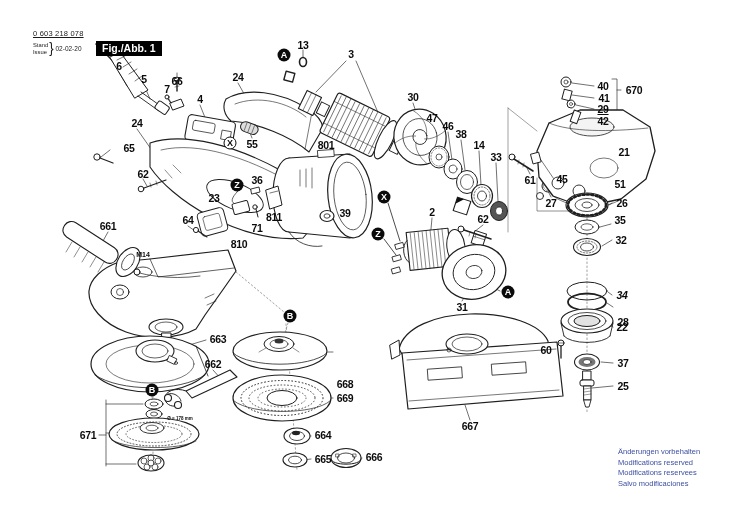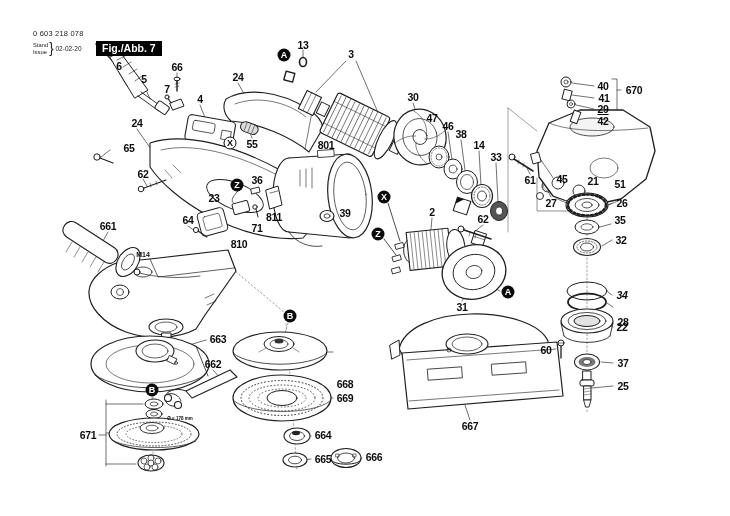--- a/index.html
+++ b/index.html
@@ -8,21 +8,21 @@
   svg.art{position:absolute;left:0;top:0;}
   .plabel{position:absolute;transform:translate(-50%,-50%);font-weight:bold;font-size:10.5px;
           letter-spacing:-0.3px;color:#0b0b0b;white-space:nowrap;}
   .callout{position:absolute;transform:translate(-50%,-50%);width:13px;height:13px;border-radius:50%;
            font-weight:bold;font-size:9px;line-height:13px;text-align:center;box-sizing:border-box;}
   .callout.filled{background:#0b0b0b;color:#fff;}
   .callout.outline{background:#fff;color:#0b0b0b;border:1.3px solid #0b0b0b;line-height:10px;}
   .note{position:absolute;transform:translate(-50%,-50%);color:#0b0b0b;white-space:nowrap;}
   .note.bold-small{font-size:7px;font-weight:bold;}
   .note.tiny{font-size:4.5px;font-weight:bold;}
-  .hdr-pn{position:absolute;left:33px;top:29px;font-size:7.5px;color:#1a1a1a;letter-spacing:0.2px;}
+  .hdr-pn{position:absolute;left:33px;top:29px;font-size:7.5px;color:#1a1a1a;letter-spacing:0.2px;text-decoration:underline;}
   .hdr-issue{position:absolute;left:33px;top:41px;display:flex;align-items:center;color:#1a1a1a;}
   .stand-col{display:flex;flex-direction:column;font-size:5.8px;line-height:6.2px;}
   .brace{font-size:13px;font-weight:400;margin:0 2px 0 1px;transform:scaleY(1.1);}
   .hdr-date{font-size:6.5px;}
   .fig-box{position:absolute;left:96px;top:41px;background:#000;color:#fff;font-weight:bold;
            font-size:10.5px;padding:1px 6px 2px 6px;}
   .footer{position:absolute;left:618px;top:447px;font-size:7.5px;line-height:10.5px;}
 </style>
 </head>
 <body>
@@ -406,26 +406,26 @@
 
 <div class="hdr-pn">0 603 218 078</div>
 <div class="hdr-issue">
   <span class="stand-col">
     <span>Stand</span>
     <span>Issue</span>
   </span>
   <span class="brace">}</span>
   <span class="hdr-date">02-02-20</span>
 </div>
-<div class="fig-box">Fig./Abb. 7</div>
+<div class="fig-box">Fig./Abb. 1</div>
 
 <div id="labels">
       <span class="plabel" style="left: 119px; top: 66px;">6</span>
       <span class="plabel" style="left: 144px; top: 79px;">5</span>
-      <span class="plabel" style="left: 177px; top: 67px;">66</span>
+      <span class="plabel" style="left: 177px; top: 81px;">66</span>
       <span class="plabel" style="left: 167px; top: 89px;">7</span>
       <span class="plabel" style="left: 200px; top: 99px;">4</span>
       <span class="plabel" style="left: 238px; top: 77px;">24</span>
       <span class="plabel" style="left: 137px; top: 123px;">24</span>
       <span class="plabel" style="left: 129px; top: 148px;">65</span>
       <span class="plabel" style="left: 252px; top: 144px;">55</span>
       <span class="plabel" style="left: 143px; top: 174px;">62</span>
       <span class="plabel" style="left: 214px; top: 198px;">23</span>
       <span class="plabel" style="left: 257px; top: 180px;">36</span>
       <span class="plabel" style="left: 188px; top: 220px;">64</span>
@@ -447,21 +447,21 @@
       <span class="plabel" style="left: 551px; top: 203px;">27</span>
       <span class="plabel" style="left: 432px; top: 212px;">2</span>
       <span class="plabel" style="left: 483px; top: 219px;">62</span>
       <span class="plabel" style="left: 345px; top: 213px;">39</span>
       <span class="plabel" style="left: 462px; top: 307px;">31</span>
       <span class="plabel" style="left: 603px; top: 86px;">40</span>
       <span class="plabel" style="left: 604px; top: 98px;">41</span>
       <span class="plabel" style="left: 603px; top: 109px; text-decoration: underline;">29</span>
       <span class="plabel" style="left: 603px; top: 121px;">42</span>
       <span class="plabel" style="left: 634px; top: 90px;">670</span>
-      <span class="plabel" style="left: 593px; top: 152px; margin-top: 29px;">21</span>
+      <span class="plabel" style="left: 624px; top: 152px;">21</span>
       <span class="plabel" style="left: 620px; top: 184px;">51</span>
       <span class="plabel" style="left: 622px; top: 203px;">26</span>
       <span class="plabel" style="left: 620px; top: 220px;">35</span>
       <span class="plabel" style="left: 621px; top: 240px;">32</span>
       <span class="plabel" style="left: 622px; top: 295px; font-style: italic;">34</span>
       <span class="plabel" style="left: 623px; top: 322px;">28</span>
       <span class="plabel" style="left: 622px; top: 327px;">22</span>
       <span class="plabel" style="left: 546px; top: 350px;">60</span>
       <span class="plabel" style="left: 623px; top: 363px;">37</span>
       <span class="plabel" style="left: 623px; top: 386px;">25</span>
@@ -479,14 +479,20 @@
       <span class="callout filled" style="left: 237px; top: 185px;">Z</span>
       <span class="callout filled" style="left: 384px; top: 197px;">X</span>
       <span class="callout filled" style="left: 378px; top: 234px;">Z</span>
       <span class="callout filled" style="left: 508px; top: 292px;">A</span>
       <span class="callout filled" style="left: 290px; top: 316px;">B</span>
       <span class="callout filled" style="left: 152px; top: 390px;">B</span>
       <span class="note bold-small" style="left: 143px; top: 254px;">M14</span>
       <span class="note tiny" style="left: 180px; top: 418px;">Ø = 178 mm</span>
     </div>
 
+<div class="footer" style="color: rgb(61, 79, 161);">
+      <div>Änderungen vorbehalten</div>
+      <div>Modifications reserved</div>
+      <div>Modifications reservees</div>
+      <div>Salvo modificaciones</div>
+    </div>
 
 </div>
 
 </body></html>

